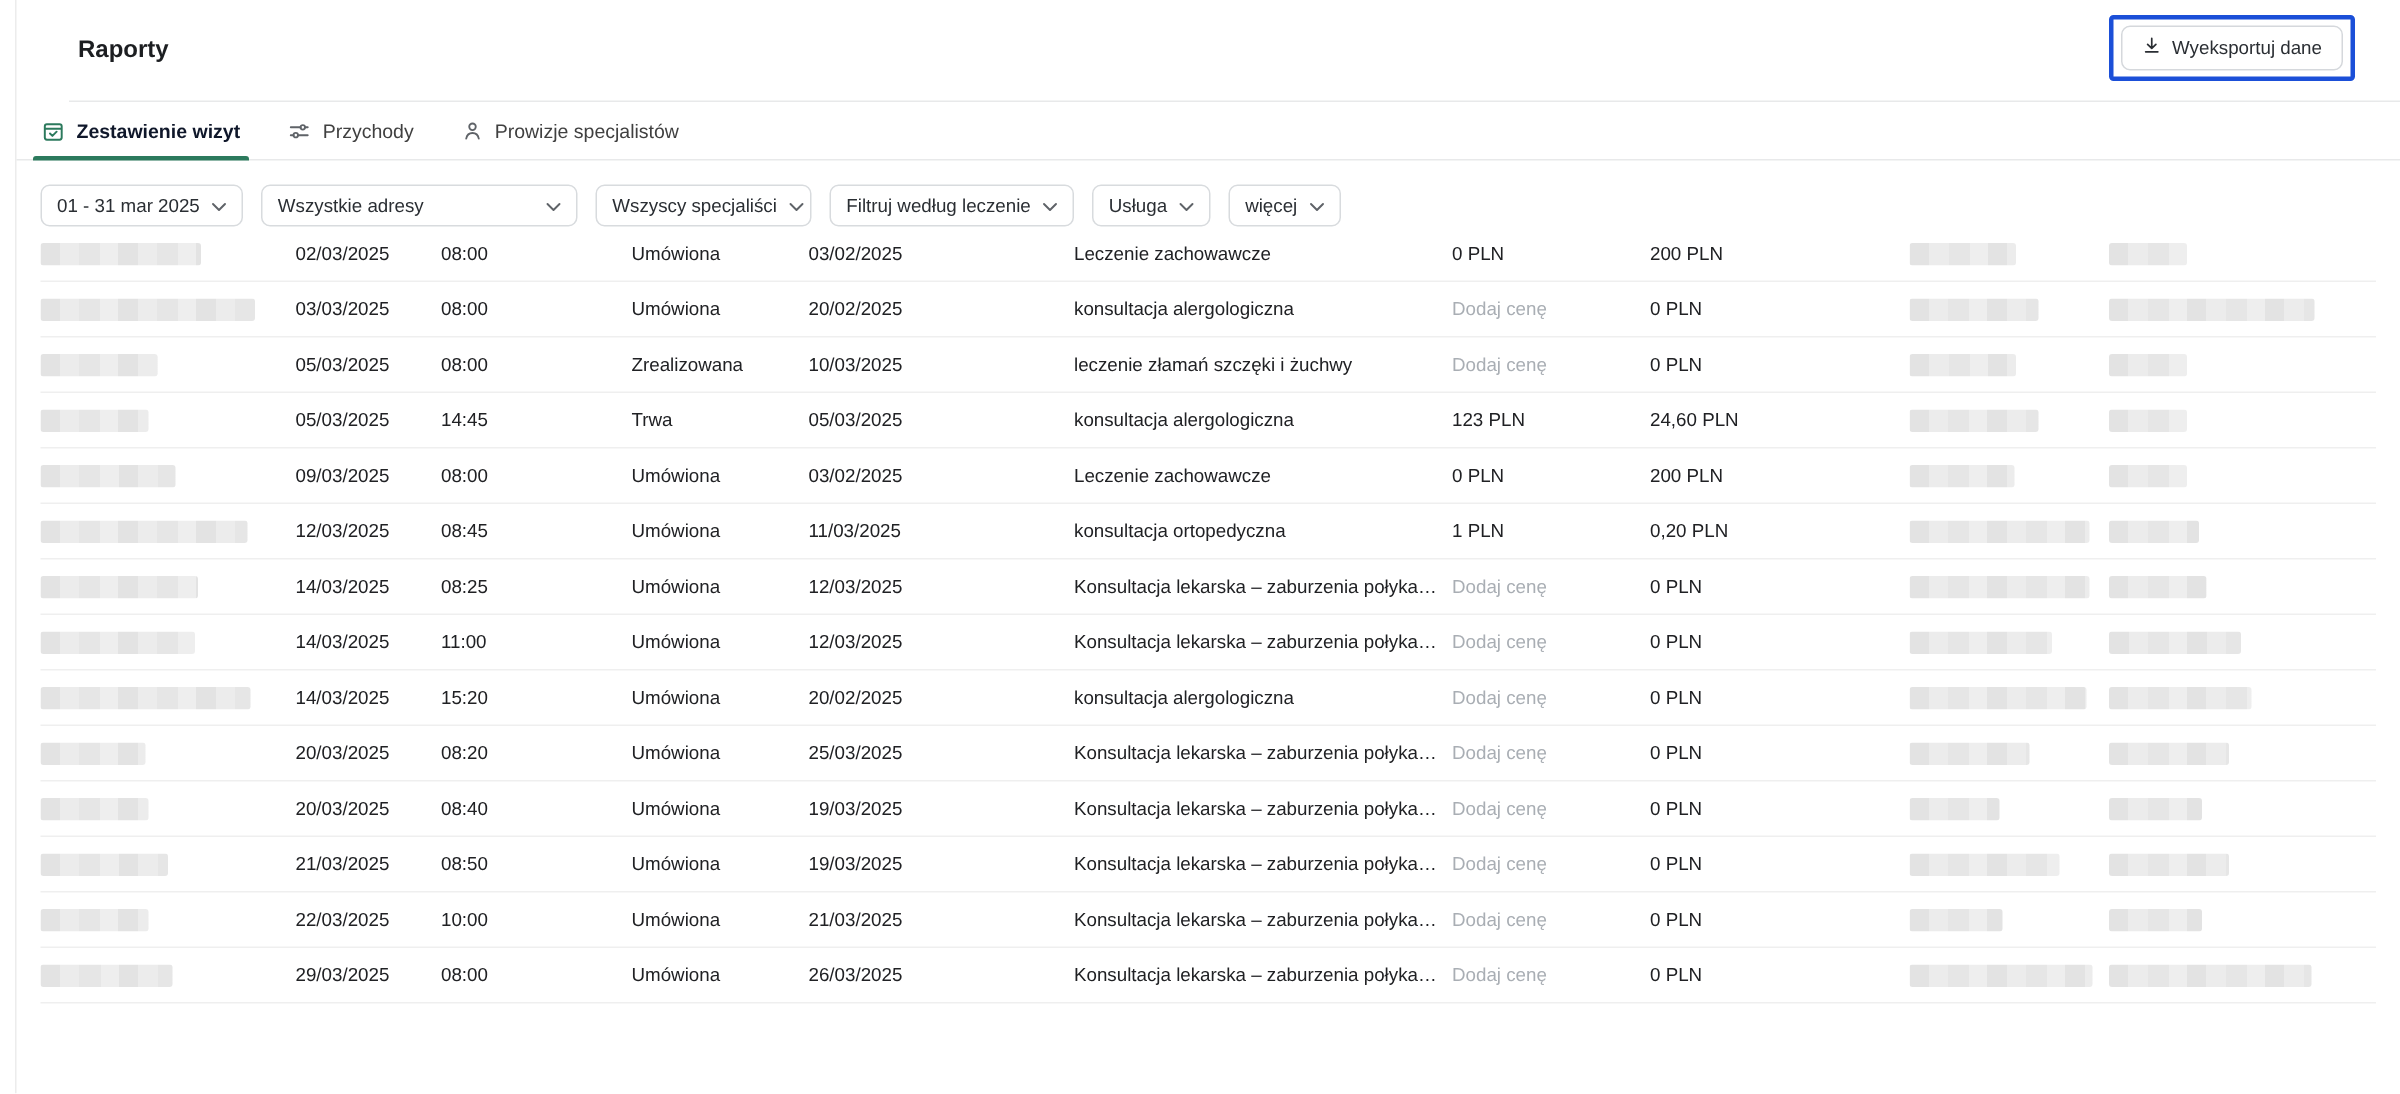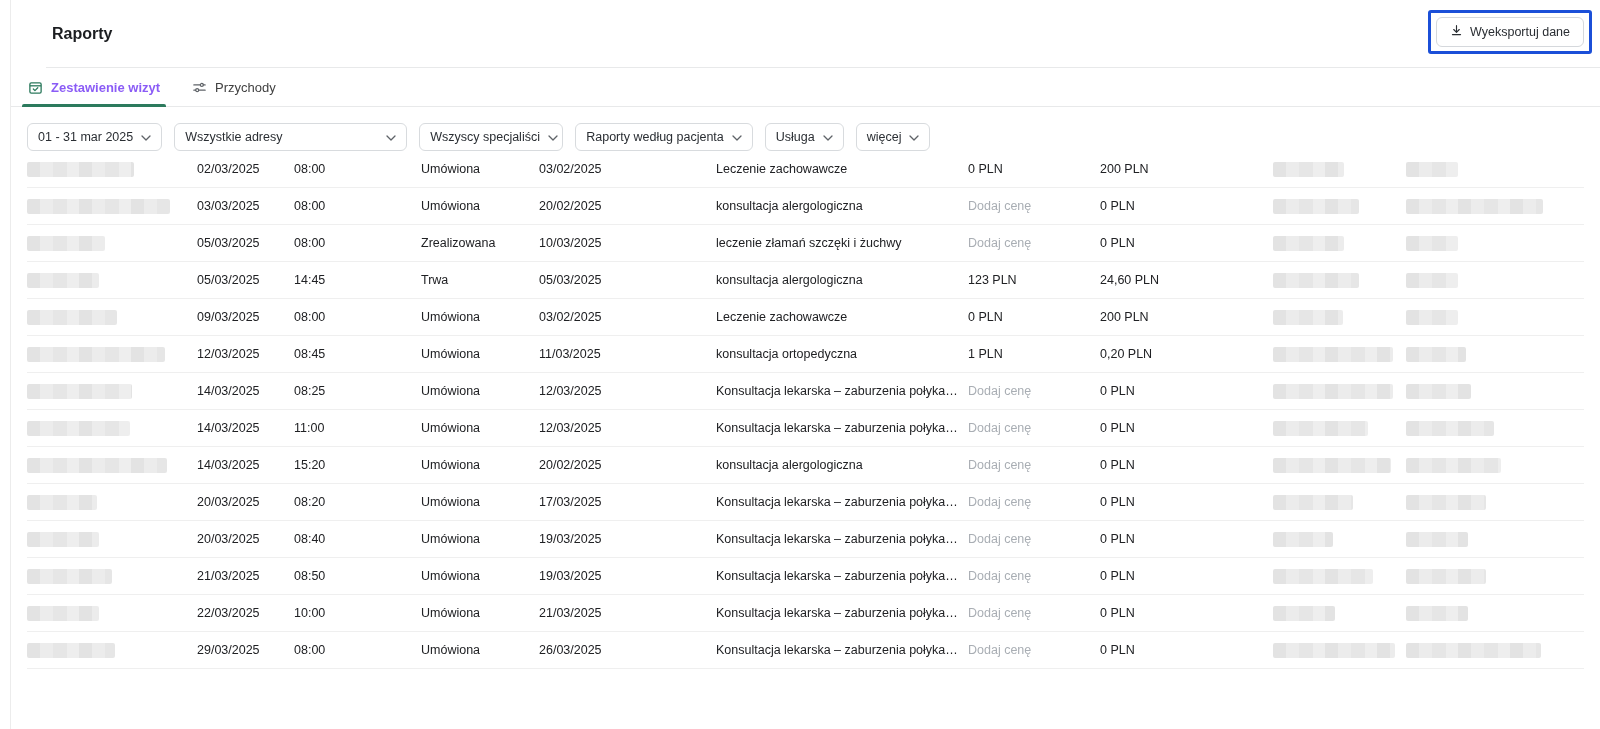--- a/index.html
+++ b/index.html
@@ -6,32 +6,32 @@
   html,body { width:1600px; height:729px; background:#fff; overflow:hidden;
     font-family:"Liberation Sans","DejaVu Sans",sans-serif; color:#202124; }
 
   .page { position:relative; width:1600px; height:729px; background:#fff; }
   .page-inner { margin-left:10px; border-left:1px solid #ececec; min-height:729px; }
 
   
   .topbar { height:68px; display:flex; align-items:center; justify-content:space-between;
     border-bottom:1px solid #e8e9ea; padding:0 0 0 6px; position:relative;margin-left:35px; }
   .page-title { font-size:16px; font-weight:700; color:#1c1e21; }
-  .annotation-box { position:absolute; top:10px; right:8px; border:3px solid var(--annotation,#1b4fd8);
+  .annotation-box { position:absolute; top:10px; right:30px; border:3px solid var(--annotation,#1b4fd8);
     border-radius:3px; padding:4px 5px; background:#fff; }
   .export-btn { display:flex; align-items:center; gap:7px; border:1px solid #d5d8dc; border-radius:6px;
     background:#fff; padding:6px 13px; font-size:12.5px; color:#2a2e33; cursor:pointer;
     font-family:inherit; }
 
   
   .tabs { display:flex; gap:28px; padding-left:15px; border-bottom:1px solid #e8e9ea; height:39px; }
   .tab { position:relative; display:flex; align-items:center; gap:8px; font-size:13px;
     color:#404040; cursor:pointer; padding:0 2px; }
   .tab .ticon { display:flex; align-items:center; }
-  .tab.active { color:#8b5cf6; font-weight:600; }
+  .tab.active { color:#0f172a; font-weight:600; }
   .tab.active::after { content:""; position:absolute; left:-4px; right:-4px; bottom:-1px;
     height:3px; background:var(--accent,#2c7a5d); border-radius:2px 2px 0 0; }
 
   
   .filters { display:flex; gap:12px; align-items:center; margin:16px 0 0 16px; height:28px; }
   .pill { display:flex; align-items:center; gap:8px; height:28px; border:1px solid #d8dbde;
     border-radius:6px; background:#fff; font-size:12.5px; color:#2a2e33; padding:0 10px;
     cursor:pointer; white-space:nowrap; }
   .pill.select { justify-content:space-between; }
 
@@ -85,43 +85,52 @@
         <div class="tab">
           <span class="ticon">
             <svg width="15" height="15" viewBox="0 0 16 16">
               <path d="M2 5.2h7M12 5.2h2M2 10.8h2M7 10.8h7" stroke="#5f6368" stroke-width="1.4" stroke-linecap="round"></path>
               <circle cx="10.5" cy="5.2" r="1.6" fill="none" stroke="#5f6368" stroke-width="1.3"></circle>
               <circle cx="5.5" cy="10.8" r="1.6" fill="none" stroke="#5f6368" stroke-width="1.3"></circle>
             </svg>
           </span>
           <span>Przychody</span>
         </div>
+        <div class="tab">
+          <span class="ticon">
+            <svg width="14" height="15" viewBox="0 0 16 16">
+              <circle cx="8" cy="4.6" r="2.5" fill="none" stroke="#5f6368" stroke-width="1.4"></circle>
+              <path d="M3.2 13.6c.6-2.9 2.4-4.3 4.8-4.3s4.2 1.4 4.8 4.3" fill="none" stroke="#5f6368" stroke-width="1.4" stroke-linecap="round"></path>
+            </svg>
+          </span>
+          <span>Prowizje specjalistów</span>
+        </div>
       </div>
 
     <div class="filters">
         <div class="pill">
           <span>01 - 31 mar 2025</span>
           <span class="ticon"><svg width="10" height="6" viewBox="0 0 10 6">
               <path d="M1 1l4 4 4-4" fill="none" stroke="#5f6368" stroke-width="1.3" stroke-linecap="round" stroke-linejoin="round"></path>
             </svg></span>
         </div>
-        <div class="pill select" style="width: 233px; text-align: right;">
+        <div class="pill select" style="width: 211px; text-align: right;">
           <span>Wszystkie adresy</span>
           <span class="ticon"><svg width="10" height="6" viewBox="0 0 10 6">
               <path d="M1 1l4 4 4-4" fill="none" stroke="#5f6368" stroke-width="1.3" stroke-linecap="round" stroke-linejoin="round"></path>
             </svg></span>
         </div>
         <div class="pill select" style="width: 144px;">
           <span>Wszyscy specjaliści</span>
           <span class="ticon"><svg width="10" height="6" viewBox="0 0 10 6">
               <path d="M1 1l4 4 4-4" fill="none" stroke="#5f6368" stroke-width="1.3" stroke-linecap="round" stroke-linejoin="round"></path>
             </svg></span>
         </div>
         <div class="pill">
-          <span>Raporty według pacjenta</span>
+          <span>Filtruj według leczenie</span>
           <span class="ticon"><svg width="10" height="6" viewBox="0 0 10 6">
               <path d="M1 1l4 4 4-4" fill="none" stroke="#5f6368" stroke-width="1.3" stroke-linecap="round" stroke-linejoin="round"></path>
             </svg></span>
         </div>
         <div class="pill">
           <span>Usługa</span>
           <span class="ticon"><svg width="10" height="6" viewBox="0 0 10 6">
               <path d="M1 1l4 4 4-4" fill="none" stroke="#5f6368" stroke-width="1.3" stroke-linecap="round" stroke-linejoin="round"></path>
             </svg></span>
         </div>
@@ -297,21 +306,21 @@
               <div class="redact" style="width: 95px;"></div>
             </div>
           </div>
           <div class="trow">
             <div class="cell">
               <div class="redact" style="width: 70px;"></div>
             </div>
             <div class="cell">20/03/2025</div>
             <div class="cell">08:20</div>
             <div class="cell">Umówiona</div>
-            <div class="cell">17/03/2025</div>
+            <div class="cell">25/03/2025</div>
             <div class="cell">Konsultacja lekarska – zaburzenia połykania</div>
             <div class="cell"><span class="add-price">Dodaj cenę</span></div>
             <div class="cell">0 PLN</div>
             <div class="cell">
               <div class="redact" style="width: 80px;"></div>
             </div>
             <div class="cell">
               <div class="redact" style="width: 80px;"></div>
             </div>
           </div>

